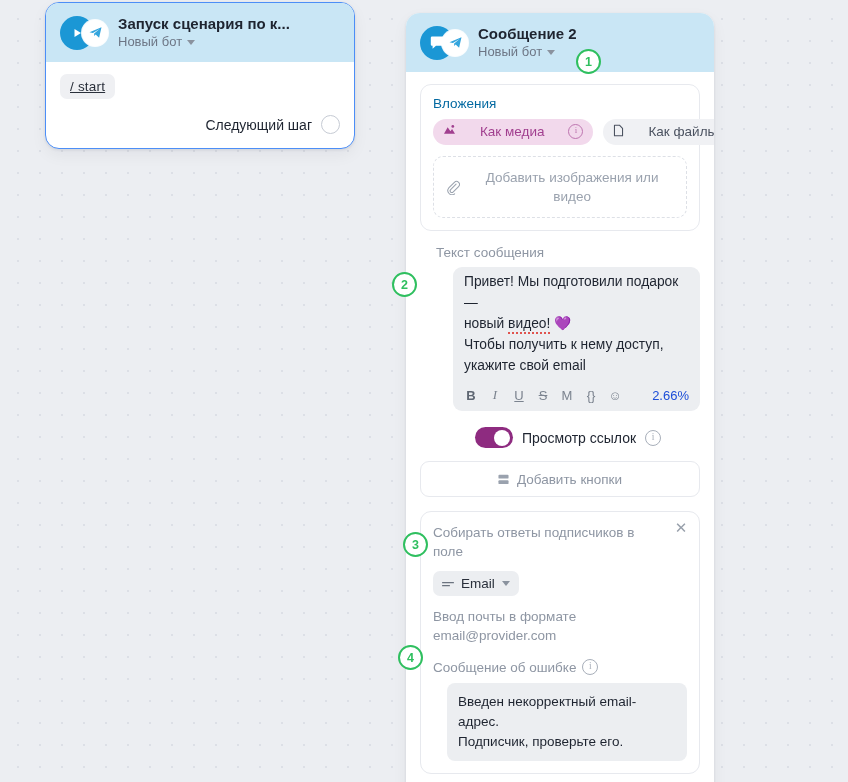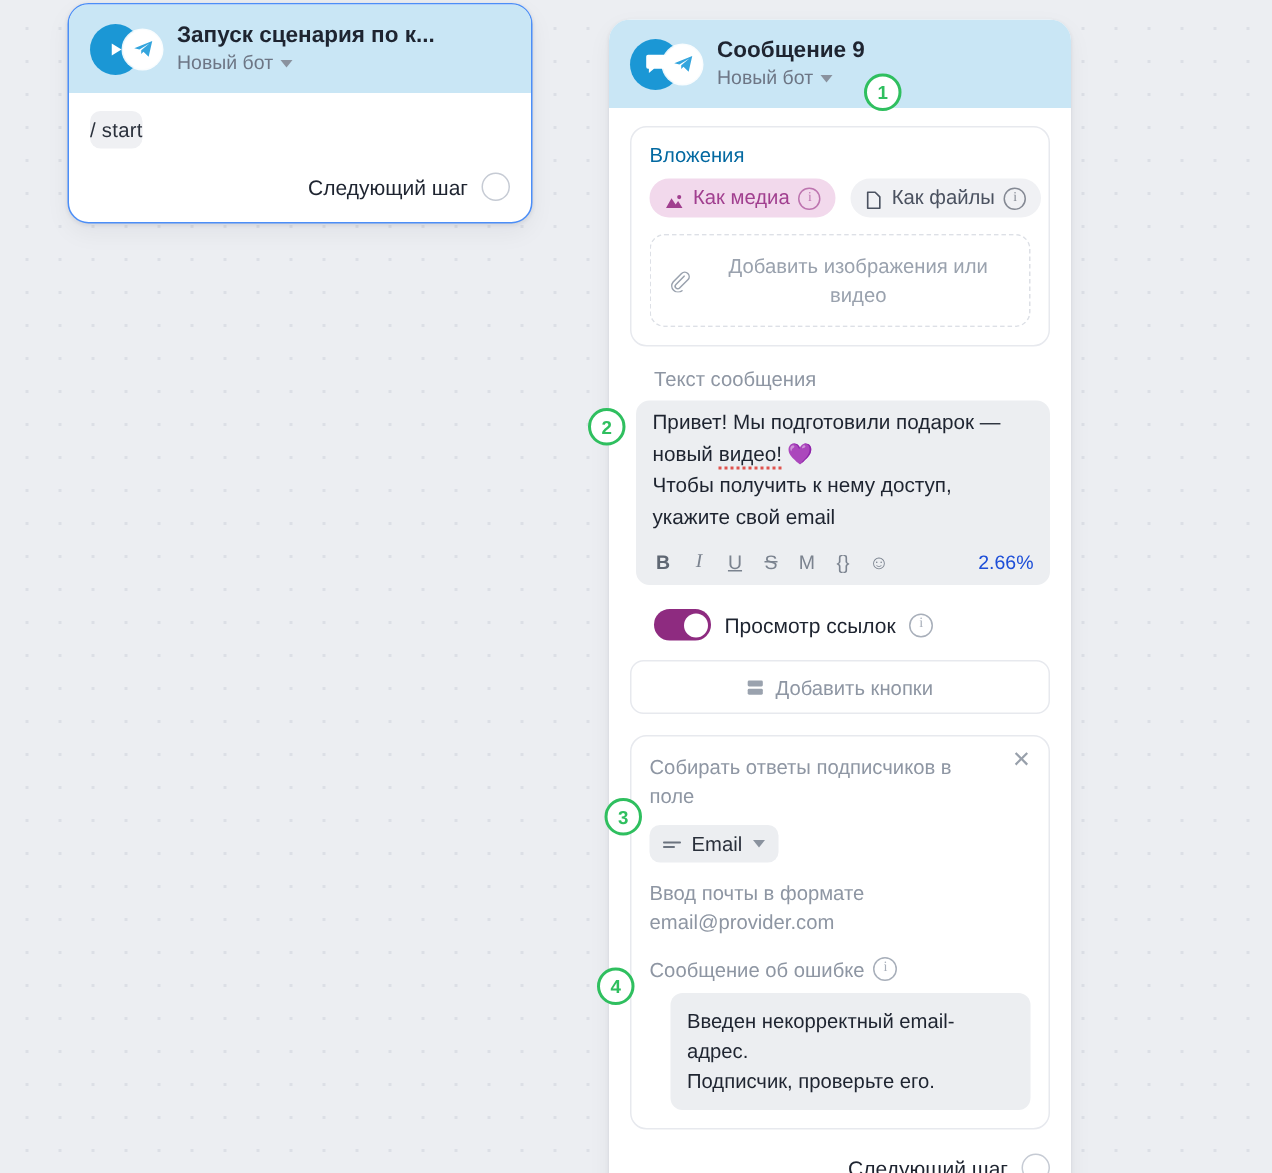--- a/index.html
+++ b/index.html
@@ -115,22 +115,23 @@
     font-size: 13.5px;
     color: #8e96a3;
     margin: 2px 0 10px 2px;
   }
   .cmd-chip {
     display: inline-block;
     background: #eff0f3;
     color: #2a303b;
     border-radius: 7px;
     font-size: 13.5px;
-    padding: 5px 0;
+    padding: 5px 10px;
     letter-spacing: .2px;
+    text-decoration: underline;
   }
   .next-step-row {
     display: flex;
     align-items: center;
     justify-content: flex-end;
     gap: 9px;
     margin-top: 16px;
   }
   .next-step-label {
     font-size: 14px;
@@ -155,22 +156,22 @@
 
   .section-label {
     font-size: 13.5px;
     color: #0369a1;
     margin-bottom: 8px;
   }
 
   .chip-row { display: flex; gap: 10px; }
   .chip {
     display: inline-flex;
-    align-items: flex-end;
-    gap: 6px;
+    align-items: flex-start;
+    gap: 24px;
     border-radius: 16px;
     padding: 5px 10px;
     font-size: 13.5px;
     line-height: 16px;
     white-space: nowrap;
   }
   .chip-active {
     background: #f2d9ec;
     color: #a13f8f;
   }
@@ -208,21 +209,21 @@
     line-height: 19px;
   }
 
   
   .msg-label {
     font-size: 13.5px;
     color: #8e96a3;
     margin: 14px 0 7px 16px;
   }
   .msg-box {
-    margin-left: 4px;
+    margin-left: 33px;
     background: #eceef1;
     border-radius: 9px;
     padding: 4px 11px 8px 11px;
   }
   .msg-text {
     font-size: 13.8px;
     color: #1e2430;
     line-height: 21px;
     white-space: pre-line;
   }
@@ -251,20 +252,21 @@
     font-size: 13px;
     color: #1d4ed8;
   }
 
   
   .toggle-row {
     display: flex;
     align-items: center;
     gap: 9px;
     margin: 16px 0 0 16px;
+    justify-content: center;
   }
   .toggle {
     width: 38px; height: 21px;
     border-radius: 11px;
     background: #8e2b80;
     position: relative;
     flex: 0 0 auto;
   }
   .toggle-knob {
     position: absolute;
@@ -426,21 +428,21 @@
               <path d="M3.2 2.6 h11.6 a1.3 1.3 0 0 1 1.3 1.3 v7.3 a1.3 1.3 0 0 1 -1.3 1.3 h-7.4 l-3.6 3.1 v-3.1 h-0.6 a1.3 1.3 0 0 1 -1.3 -1.3 v-7.3 a1.3 1.3 0 0 1 1.3 -1.3 z" fill="#ffffff"></path>
             </svg>
           </div>
           <div class="avatar-badge">
             <svg width="15" height="15" viewBox="0 0 20 20" aria-hidden="true">
               <path d="M2 9.6 L18 3 L14.8 17 L10.2 12.6 L8.2 14.6 L8.2 11.4 L15.4 5.4 L6.6 10.6 Z" fill="#34a5dd"></path>
             </svg>
           </div>
         </div>
         <div class="header-texts">
-          <div class="card-title">Сообщение 9</div>
+          <div class="card-title">Сообщение 2</div>
           <div class="card-subtitle">
             <span>Новый бот</span>
             <span class="caret"></span>
           </div>
         </div>
       </div>
 
       <div class="card-body">
 
         <div class="panel">

